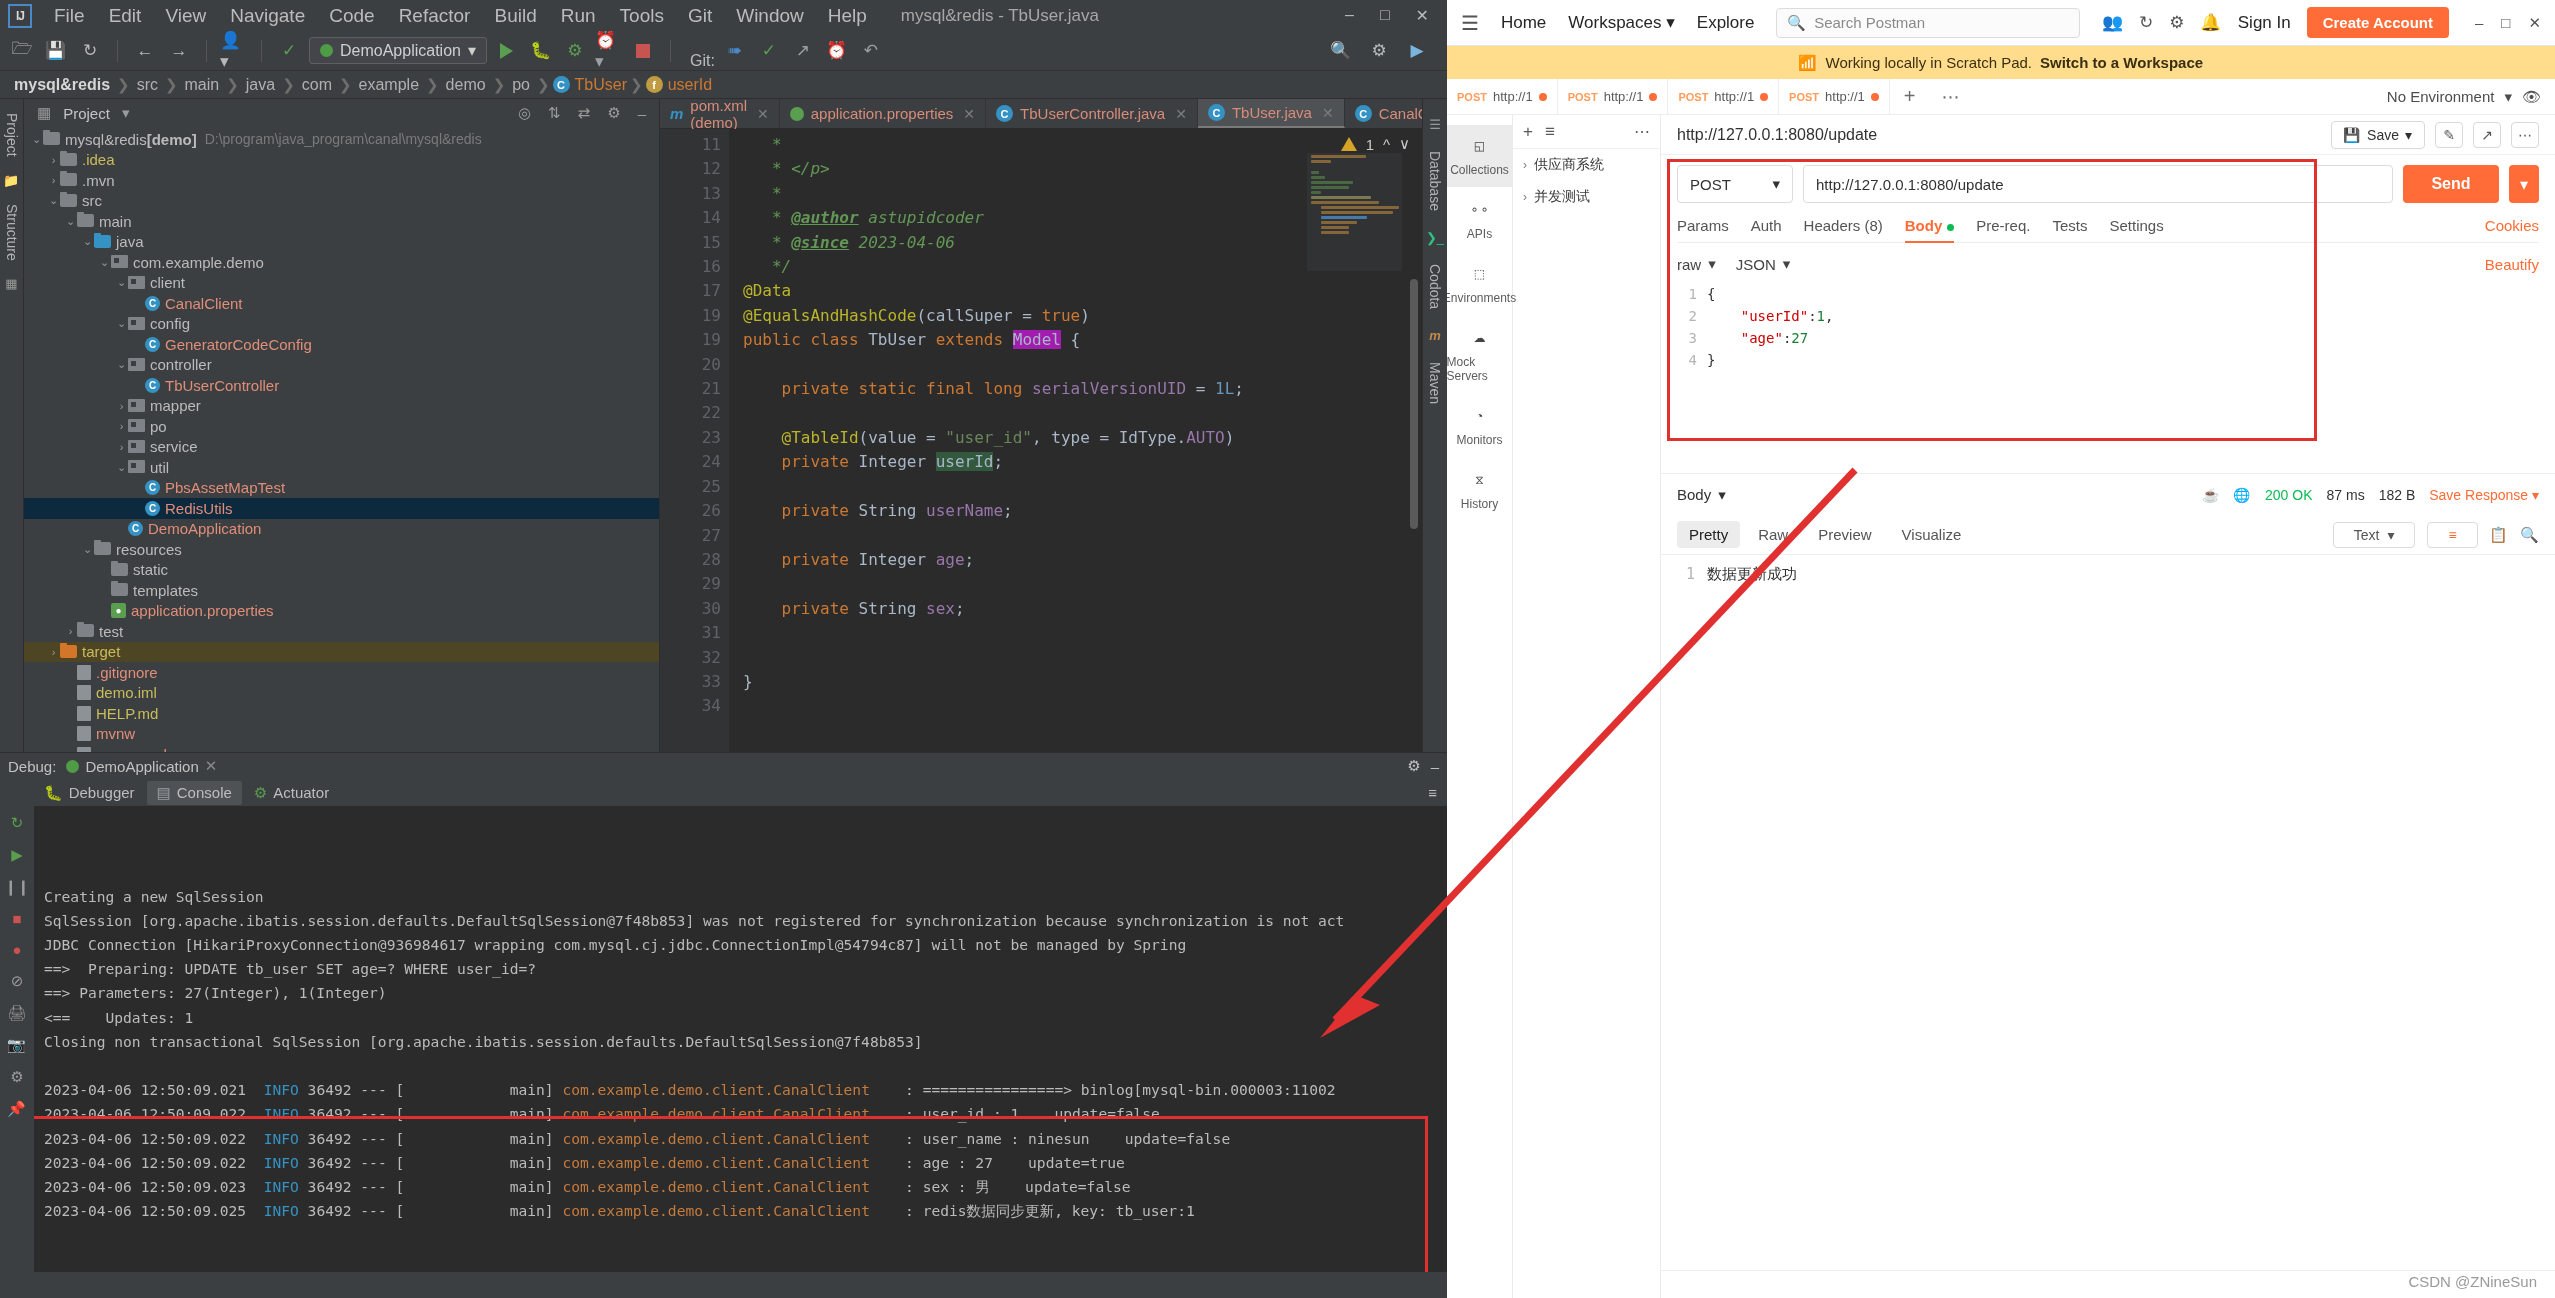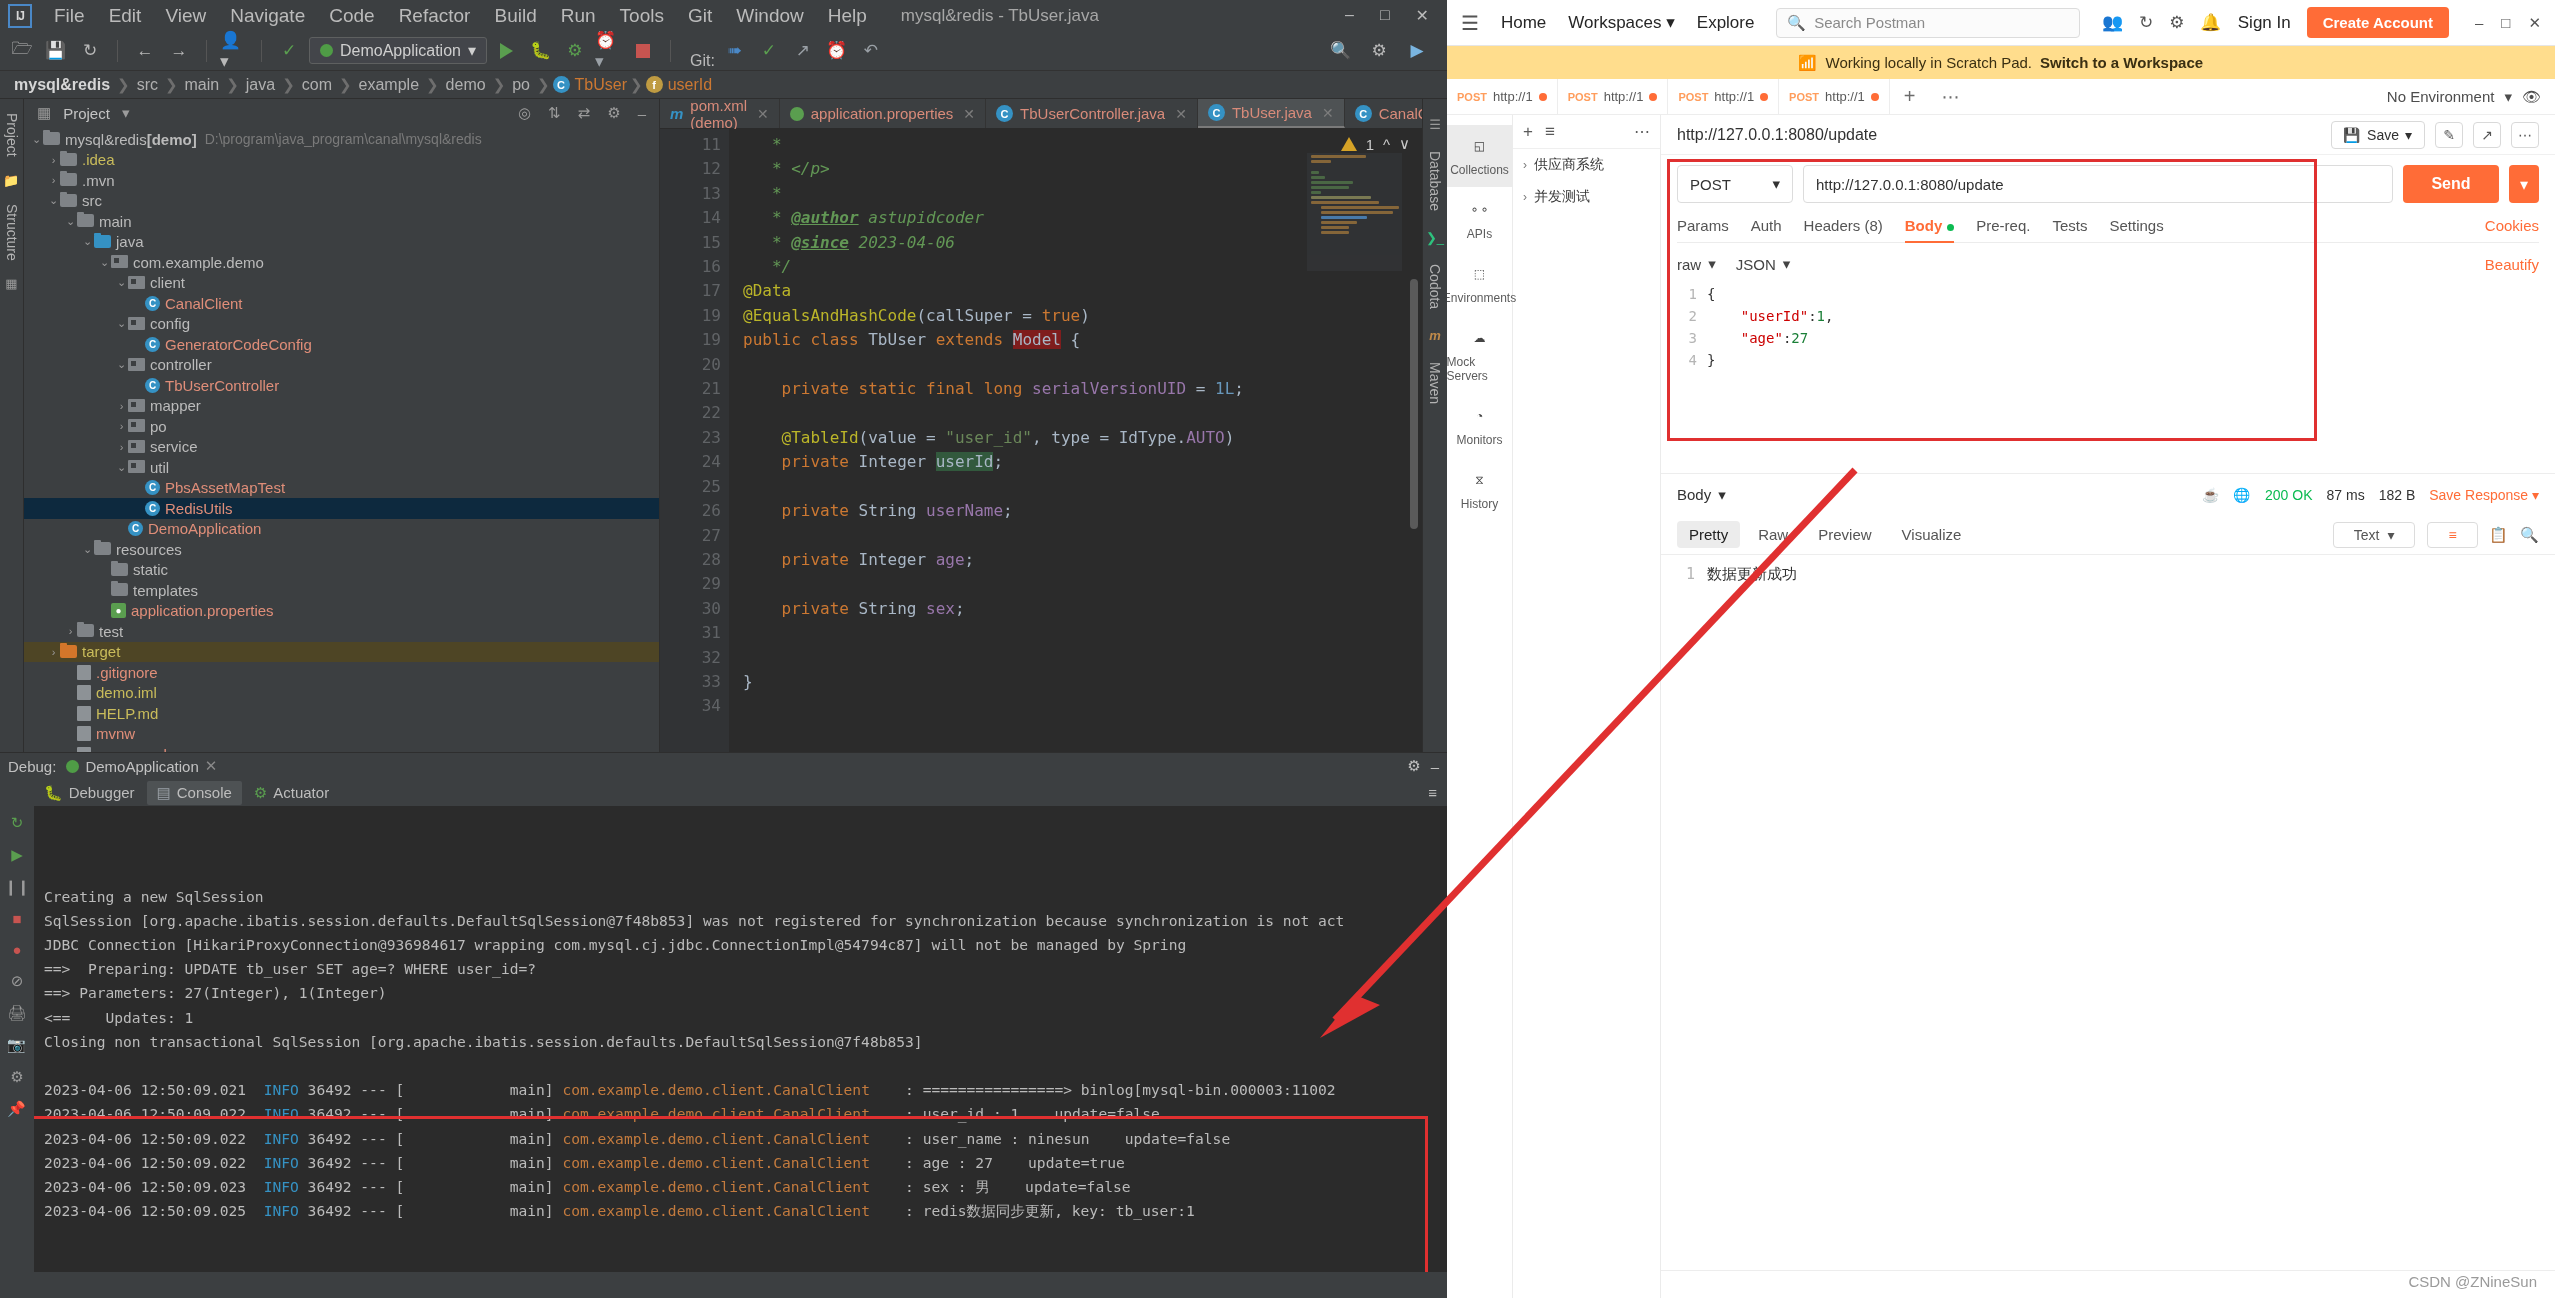--- a/index.html
+++ b/index.html
@@ -87,21 +87,21 @@
   .code { flex: 1; padding: 4px 0 0 14px; font-family: "DejaVu Sans Mono", monospace; font-size: 16px;
           line-height: 24.4px; color: #a9b7c6; white-space: pre; overflow: hidden; }
   .cmt { color: #629755; font-style: italic; }
   .tag { color: #629755; font-style: italic; text-decoration: underline; font-weight: bold; }
   .ann { color: #bbb529; }
   .kw  { color: #cc7832; }
   .str { color: #6a8759; }
   .num { color: #6897bb; }
   .fld { color: #9876aa; }
   .cls2{ color: #a9b7c6; }
-  .hl  { background: #7f1d1d; }
+  .hl  { background: #a21caf; }
   .hl2 { background: #32593d; }
   .ed-status { position: absolute; right: 12px; top: 6px; display: flex; align-items: center; gap: 9px; font-size: 15px; color: #cbcbcb; z-index: 5; }
   .warn-tri { width: 0; height: 0; border-left: 8px solid transparent; border-right: 8px solid transparent; border-bottom: 14px solid #d6a327; }
   .minimap { position: absolute; right: 20px; top: 24px; width: 95px; height: 118px; background: #313335; opacity: .95; z-index: 4; overflow:hidden;}
   .mm-line { height: 3px; margin: 2px 4px; border-radius: 1px; }
   .scroll-v { position: absolute; right: 4px; top: 150px; width: 8px; height: 250px; background: #5a5a5a; border-radius: 4px; }
 
   .right-rail { width: 25px; background: #3c3f41; border-left: 1px solid #2e2e2e; display: flex;
                 flex-direction: column; align-items: center; padding-top: 8px; gap: 4px; }
   .rr-txt { writing-mode: vertical-rl; font-size: 14px; color: #b3b3b3; padding: 5px 0; }

